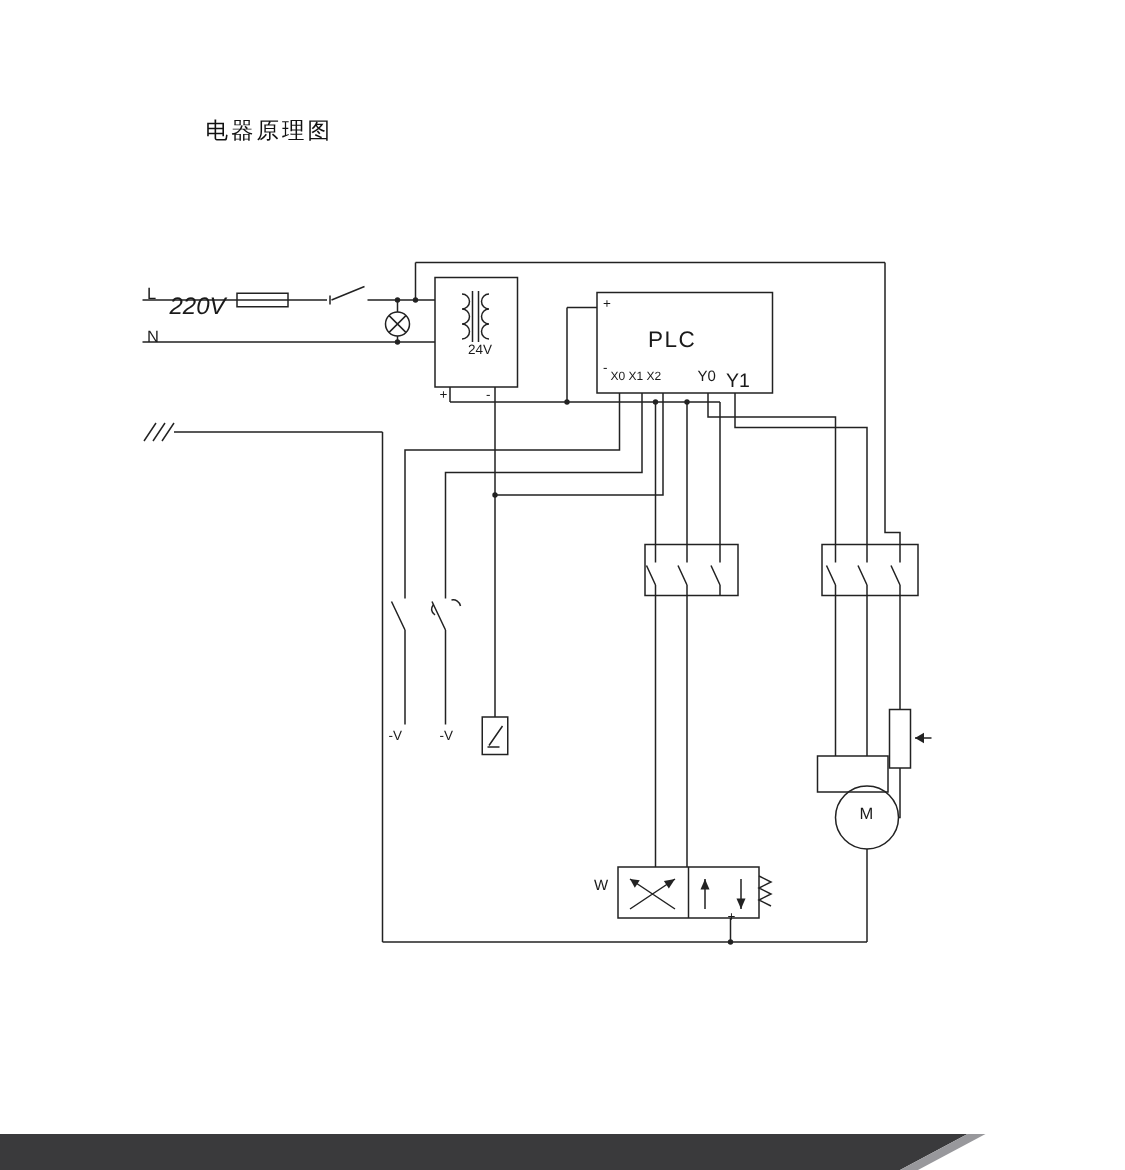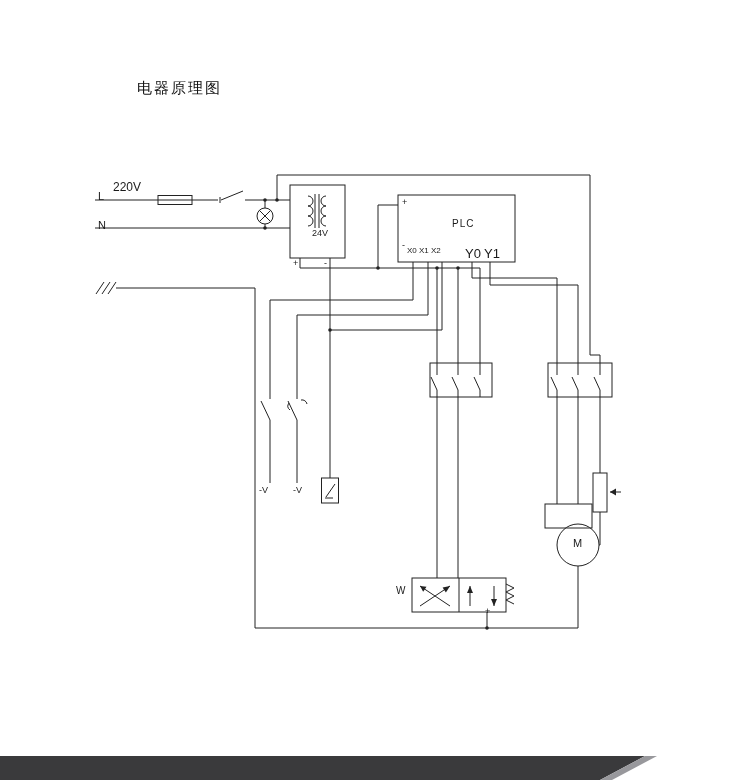--- a/index.html
+++ b/index.html
@@ -144,32 +144,32 @@
 
     <g>
       <polygon points="0,756 645,756 600,780 0,780" fill="#3a3a3c"></polygon>
       <polygon points="645,756 657,756 612,780 600,780" fill="#98989c"></polygon>
     </g>
   </svg>
 
   <span class="lbl title" style="left:137px;top:81px;">电器原理图</span>
 
   <span class="lbl" style="left:98px;top:191px;font-size:11px;">L</span>
-  <span class="lbl" style="left:113px;top:181px;font-size:12px;">220V</span>
+  <span class="lbl" style="left:113px;top:197px;font-size:16px;font-style:italic;">220V</span>
   <span class="lbl" style="left:98px;top:220px;font-size:11px;">N</span>
 
   <span class="lbl" style="left:312px;top:229px;font-size:9px;">24V</span>
   <span class="lbl" style="left:293px;top:259px;font-size:9px;">+</span>
   <span class="lbl" style="left:324px;top:259px;font-size:9px;">-</span>
 
   <span class="lbl" style="left:402px;top:198px;font-size:9px;">+</span>
   <span class="lbl" style="left:402px;top:241px;font-size:9px;">-</span>
-  <span class="lbl" style="left:452px;top:219px;font-size:10px;letter-spacing:1px;">PLC</span>
+  <span class="lbl" style="left:432px;top:219px;font-size:15px;letter-spacing:1px;">PLC</span>
   <span class="lbl" style="left:407px;top:247px;font-size:8px;">X0 X1 X2</span>
-  <span class="lbl" style="left:465px;top:247px;font-size:13px;">Y0</span>
+  <span class="lbl" style="left:465px;top:247px;font-size:10px;">Y0</span>
   <span class="lbl" style="left:484px;top:247px;font-size:13px;">Y1</span>
 
   <span class="lbl" style="left:259px;top:486px;font-size:9px;">-V</span>
   <span class="lbl" style="left:293px;top:486px;font-size:9px;">-V</span>
 
   <span class="lbl" style="left:573px;top:538px;font-size:11px;">M</span>
 
   <span class="lbl" style="left:396px;top:586px;font-size:10px;">W</span>
   <span class="lbl" style="left:485px;top:607px;font-size:9px;">+</span>
 

